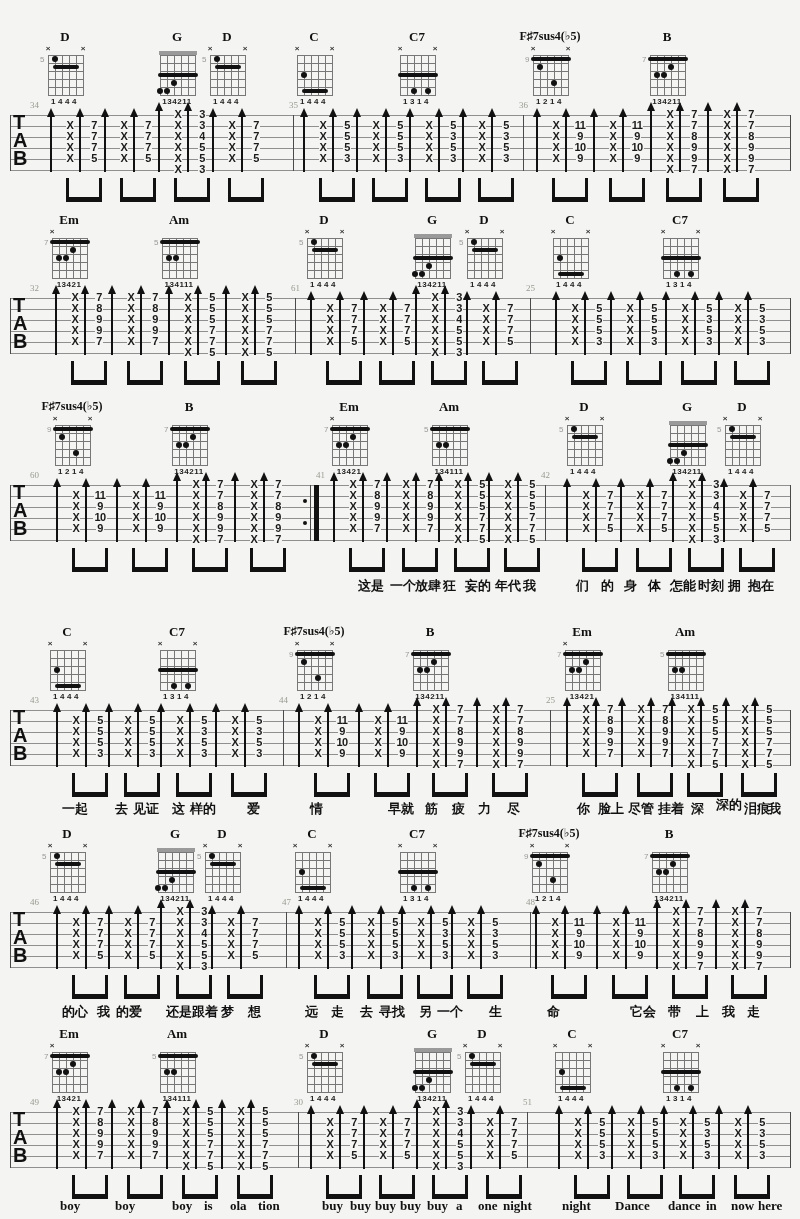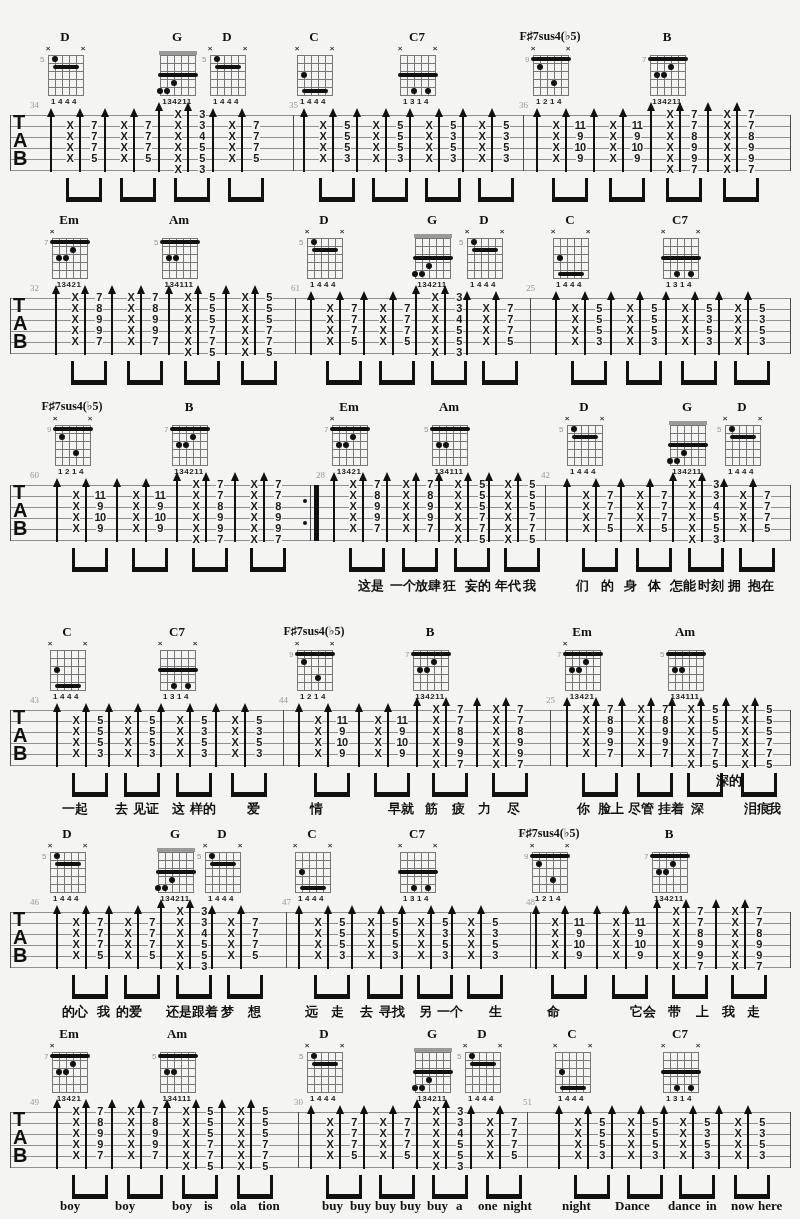--- a/index.html
+++ b/index.html
@@ -853,21 +853,21 @@
     <div class="astem" style="left: 263px; top: 480px; height: 62px;"></div>
     <div class="tcol" style="left: 266px; top: 479px; width: 24px;">
       <div><span>7</span></div>
       <div><span>7</span></div>
       <div><span>8</span></div>
       <div><span>9</span></div>
       <div><span>9</span></div>
       <div><span>7</span></div>
     </div>
     <div class="beam" style="left: 250px; top: 548px; width: 30px; height: 19px;"></div>
-    <div class="mnum" style="left: 316px; top: 470px;">28</div>
+    <div class="mnum" style="left: 316px; top: 470px;">41</div>
     <div class="ahead" style="left: 330px; top: 472px;"></div>
     <div class="astem" style="left: 333px; top: 480px; height: 62px;"></div>
     <div class="tcol" style="left: 341px; top: 479px; width: 24px;">
       <div><span>X</span></div>
       <div><span>X</span></div>
       <div><span>X</span></div>
       <div><span>X</span></div>
       <div><span>X</span></div>
     </div>
     <div class="ahead" style="left: 359px; top: 472px;"></div>
@@ -1528,21 +1528,21 @@
     <div class="lyr" style="left: 388px; top: 800px;">早就</div>
     <div class="lyr" style="left: 425px; top: 800px;">筋</div>
     <div class="lyr" style="left: 452px; top: 800px;">疲</div>
     <div class="lyr" style="left: 478px; top: 800px;">力</div>
     <div class="lyr" style="left: 507px; top: 800px;">尽</div>
     <div class="lyr" style="left: 577px; top: 800px;">你</div>
     <div class="lyr" style="left: 598px; top: 800px;">脸上</div>
     <div class="lyr" style="left: 628px; top: 800px;">尽管</div>
     <div class="lyr" style="left: 658px; top: 800px;">挂着</div>
     <div class="lyr" style="left: 691px; top: 800px;">深</div>
-    <div class="lyr" style="left: 716px; top: 772px;">深的</div>
+    <div class="lyr" style="left: 716px; top: 796px;">深的</div>
     <div class="lyr" style="left: 744px; top: 800px;">泪痕</div>
     <div class="lyr" style="left: 768px; top: 800px;">我</div>
     <div class="sline" style="top: 912px;"></div>
     <div class="sline" style="top: 923px;"></div>
     <div class="sline" style="top: 934px;"></div>
     <div class="sline" style="top: 945px;"></div>
     <div class="sline" style="top: 956px;"></div>
     <div class="sline" style="top: 967px;"></div>
     <div class="clef" style="left: 13px; top: 910px;">T</div>
     <div class="clef" style="left: 13px; top: 928px;">A</div>

